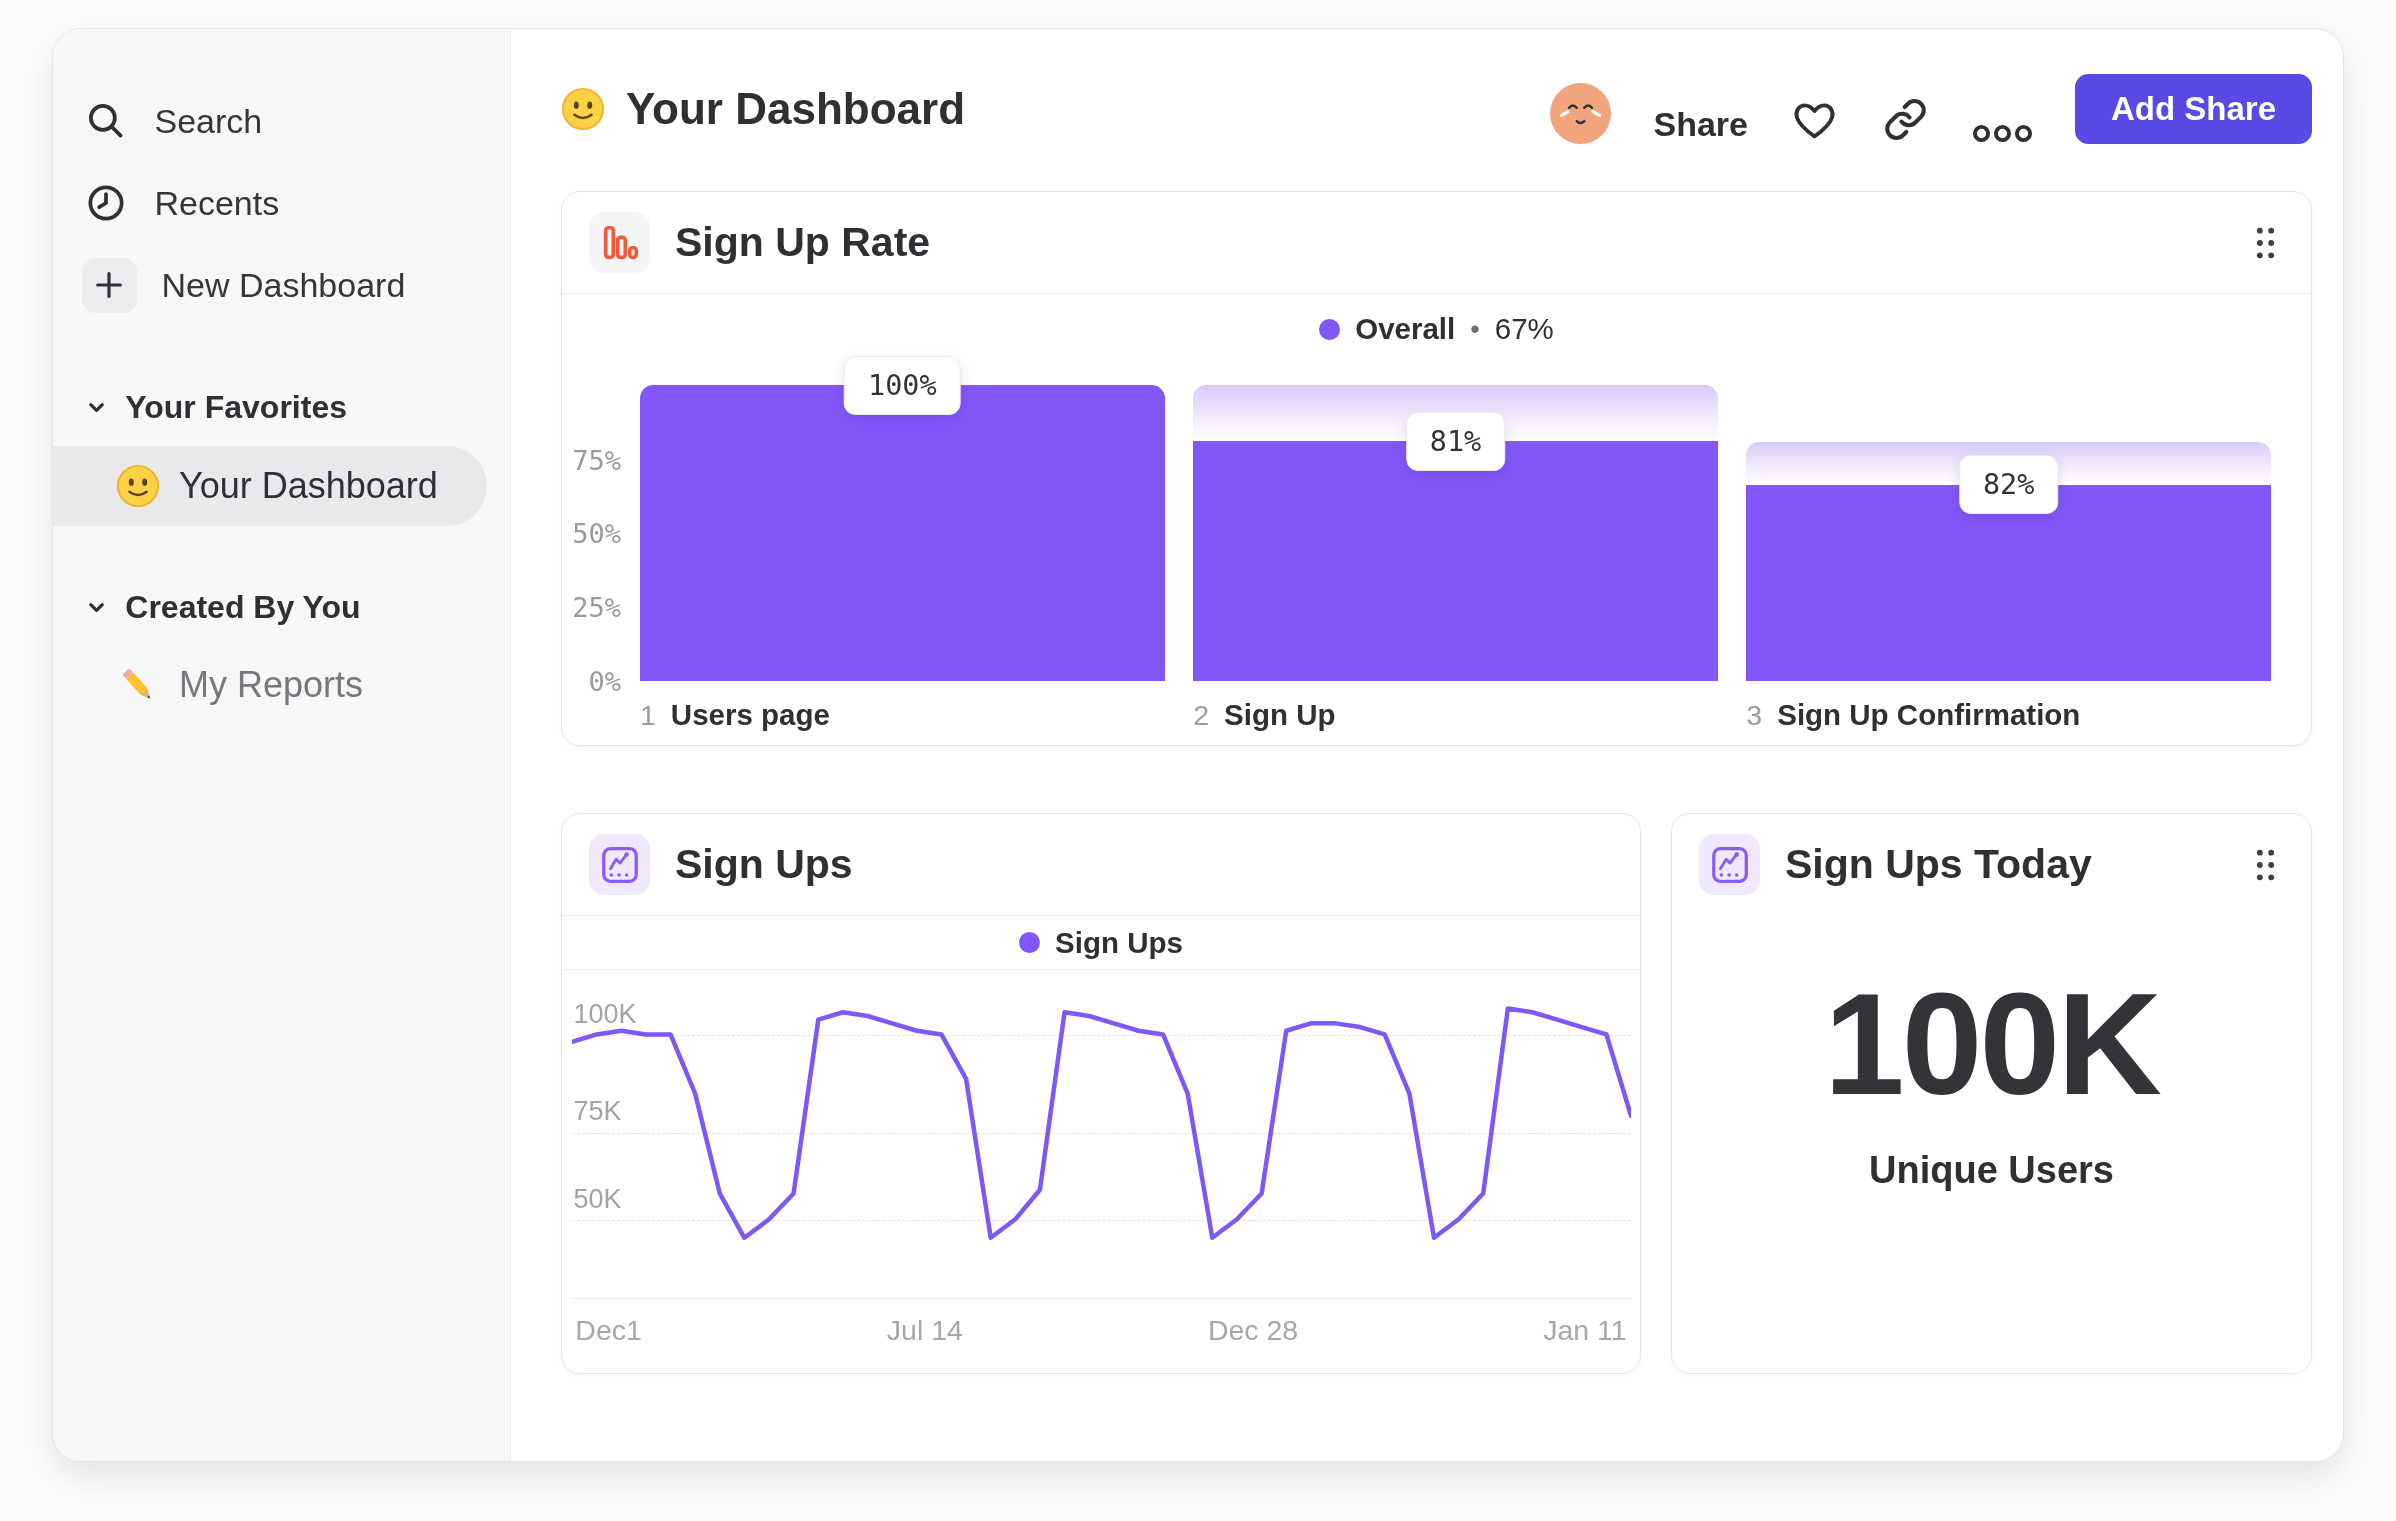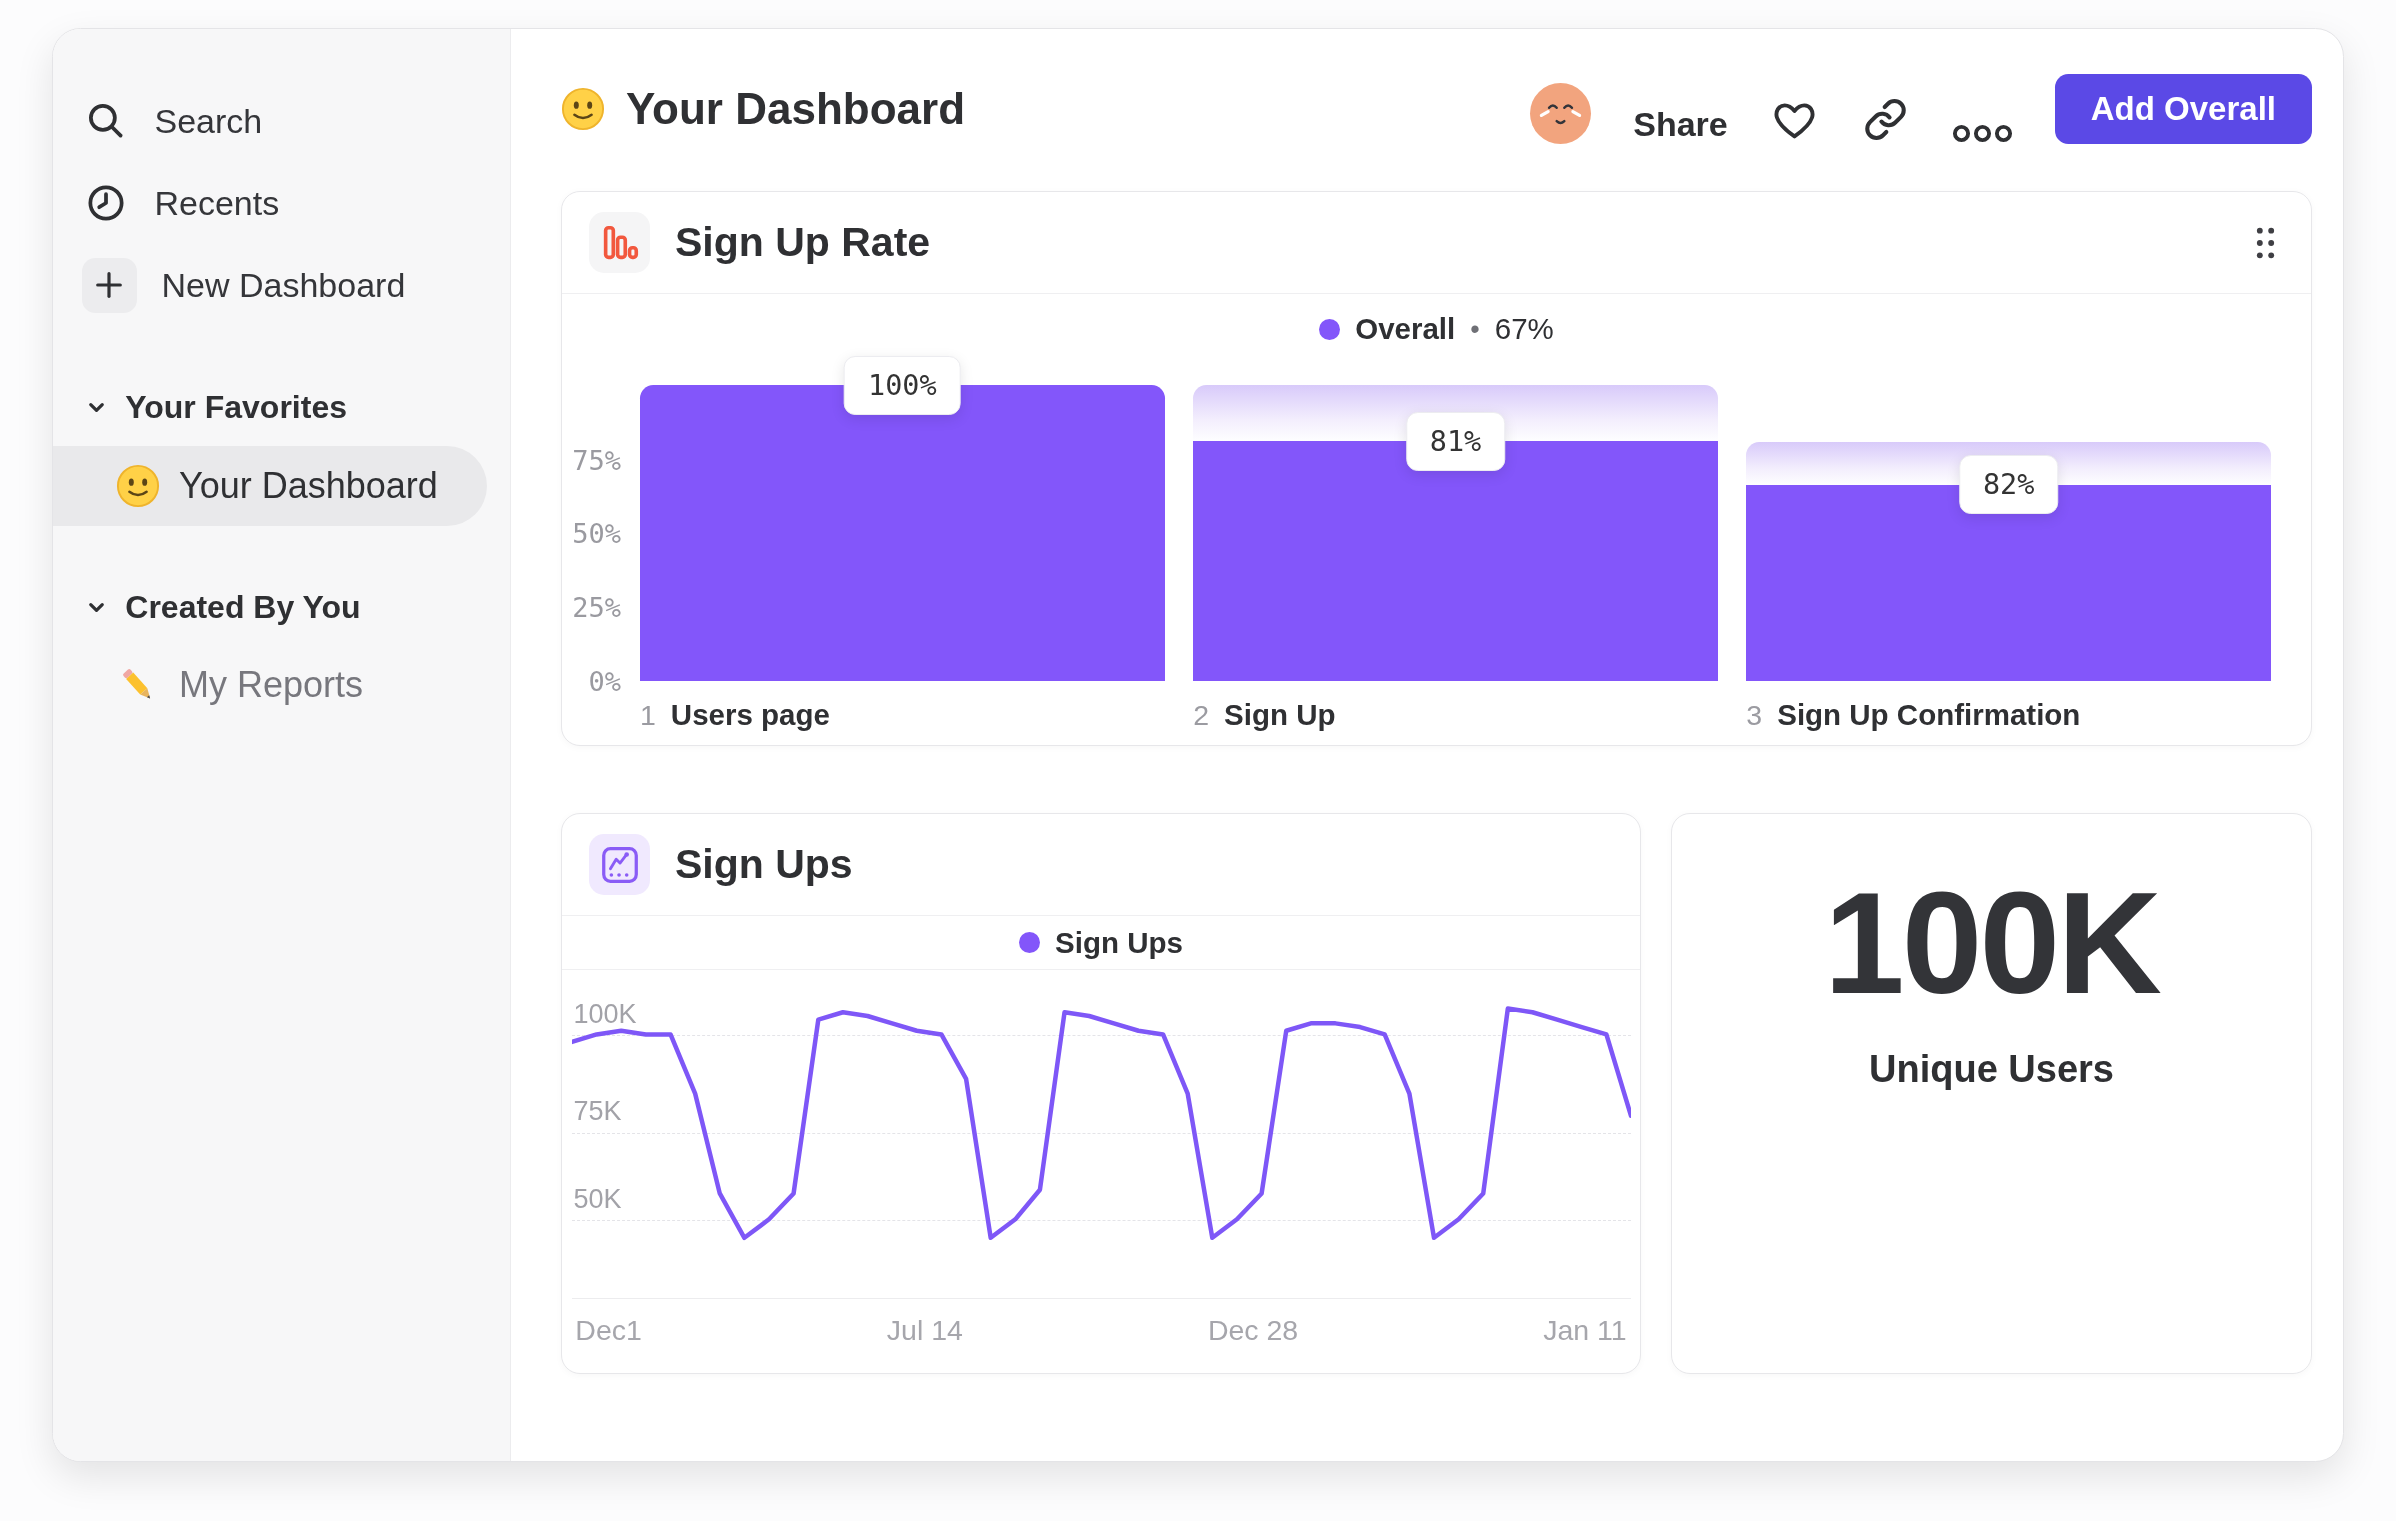--- a/index.html
+++ b/index.html
@@ -225,21 +225,21 @@
               <path d="M14 11a4.5 4.5 0 0 0-6.8-.5l-2.8 2.8a4.5 4.5 0 0 0 6.4 6.4l1.6-1.6"></path>
             </svg>
         </span>
         <span class="hdr-icon">
           <svg width="61" height="21" viewBox="0 0 40 14">
               <circle cx="6" cy="7" r="4.4" fill="none" stroke="#2f3033" stroke-width="2.6"></circle>
               <circle cx="20" cy="7" r="4.4" fill="none" stroke="#2f3033" stroke-width="2.6"></circle>
               <circle cx="34" cy="7" r="4.4" fill="none" stroke="#2f3033" stroke-width="2.6"></circle>
             </svg>
         </span>
-        <button class="add-report">Add Overall</button>
+        <button class="add-report">Add Share</button>
       </div>
     </header>
 
     <section class="card funnel-card">
       <div class="card-head">
         <span class="card-icon grey">
           <svg width="44" height="44" viewBox="0 0 46 46" fill="none" stroke="#f2583e" stroke-width="3.8">
             <rect x="8" y="7" width="8" height="31" rx="3"></rect>
             <rect x="20.5" y="17" width="8" height="21" rx="3"></rect>
             <rect x="33" y="28" width="7" height="10" rx="3"></rect>
@@ -331,20 +331,33 @@
         </div>
         <div class="x-labels">
           <span class="x-lab">Dec1</span>
           <span class="x-lab">Jul 14</span>
           <span class="x-lab">Dec 28</span>
           <span class="x-lab">Jan 11</span>
         </div>
       </section>
 
       <section class="card metric-card">
+        <div class="card-head">
+          <span class="card-icon purple">
+            <svg width="44" height="44" viewBox="0 0 46 46">
+                <use href="#sym-chart-line"></use>
+              </svg>
+          </span>
+          <span class="card-title">Sign Ups Today</span>
+          <span class="drag">
+            <svg width="25" height="36" viewBox="0 0 26 38">
+                <use href="#sym-drag"></use>
+              </svg>
+          </span>
+        </div>
         <div class="metric-body">
           <div class="metric-value">100K</div>
           <div class="metric-caption">Unique Users</div>
         </div>
       </section>
     </div>
 
   </main>
 </div>
 

